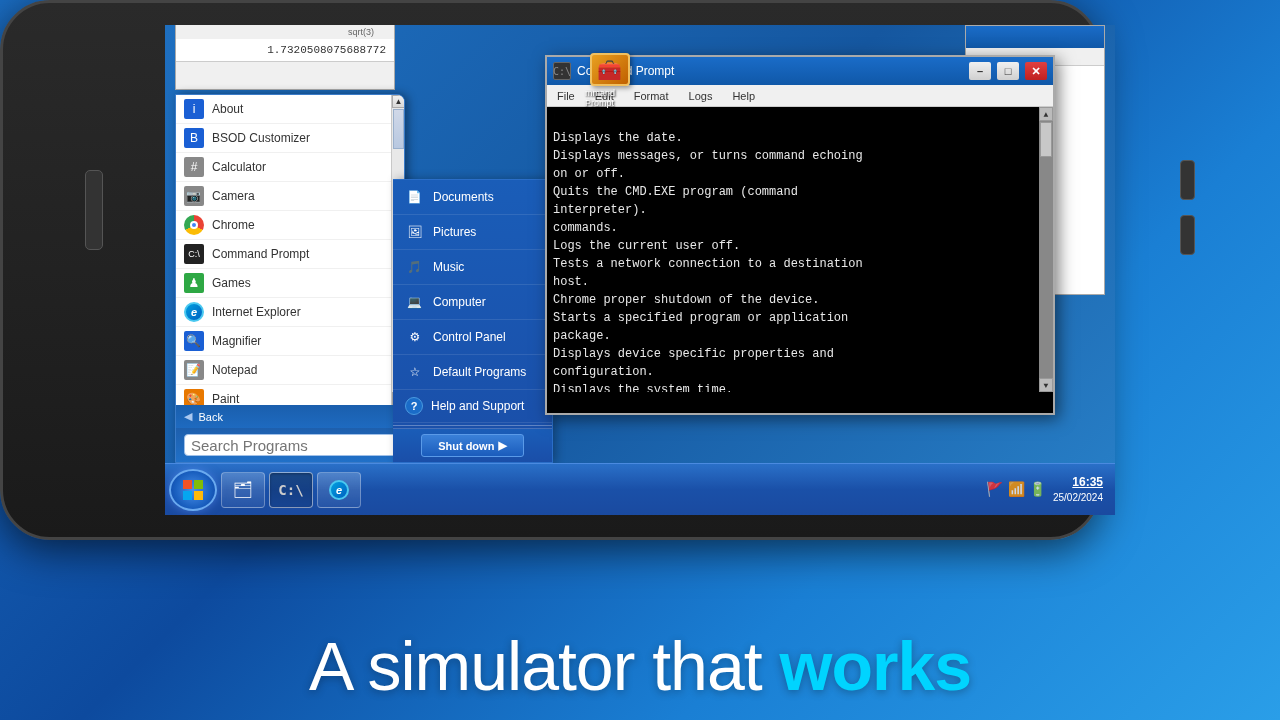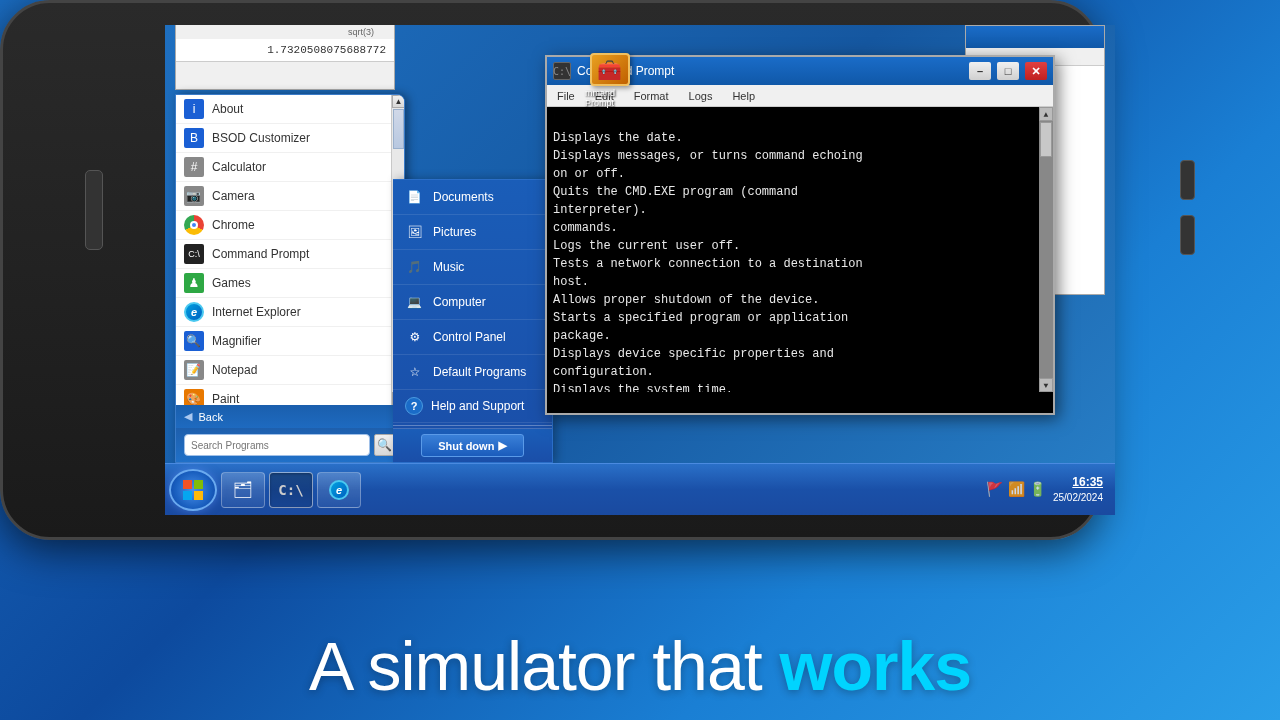--- a/index.html
+++ b/index.html
@@ -155,21 +155,21 @@
       gap: 4px;
     }
 
     .search-input {
       flex: 1;
       height: 22px;
       background: white;
       border: 1px solid #a0c0e8;
       border-radius: 4px;
       padding: 0 6px;
-      font-size: 10px;
+      font-size: 15px;
       color: #aaa;
     }
 
     .search-btn {
       width: 22px;
       height: 22px;
       background: linear-gradient(180deg, #f0f0f0, #d8d8d8);
       border: 1px solid #aaa;
       border-radius: 2px;
       display: flex;
@@ -684,21 +684,21 @@
     <div class="cmd-content">
       <div class="cmd-line">Displays the date.</div>
       <div class="cmd-line">Displays messages, or turns command echoing</div>
       <div class="cmd-line">on or off.</div>
       <div class="cmd-line">Quits the CMD.EXE program (command</div>
       <div class="cmd-line">interpreter).</div>
       <div class="cmd-line">commands.</div>
       <div class="cmd-line">Logs the current user off.</div>
       <div class="cmd-line">Tests a network connection to a destination</div>
       <div class="cmd-line">host.</div>
-      <div class="cmd-line">Allows proper shutdown of the device.</div>
+      <div class="cmd-line">Chrome proper shutdown of the device.</div>
       <div class="cmd-line">Starts a specified program or application</div>
       <div class="cmd-line">package.</div>
       <div class="cmd-line">Displays device specific properties and</div>
       <div class="cmd-line">configuration.</div>
       <div class="cmd-line">Displays the system time.</div>
 
       <div style="position:absolute;right:0;top:0;width:14px;height:100%;background:#888;">
         <div style="width:14px;height:14px;background:#bbb;border:1px solid #999;display:flex;align-items:center;justify-content:center;font-size:8px;color:#333;">▲</div>
         <div style="width:12px;height:35px;background:#c8c8c8;border:1px solid #999;margin:1px;"></div>
         <div style="position:absolute;bottom:0;left:0;width:14px;height:14px;background:#bbb;border:1px solid #999;display:flex;align-items:center;justify-content:center;font-size:8px;color:#333;">▼</div>

